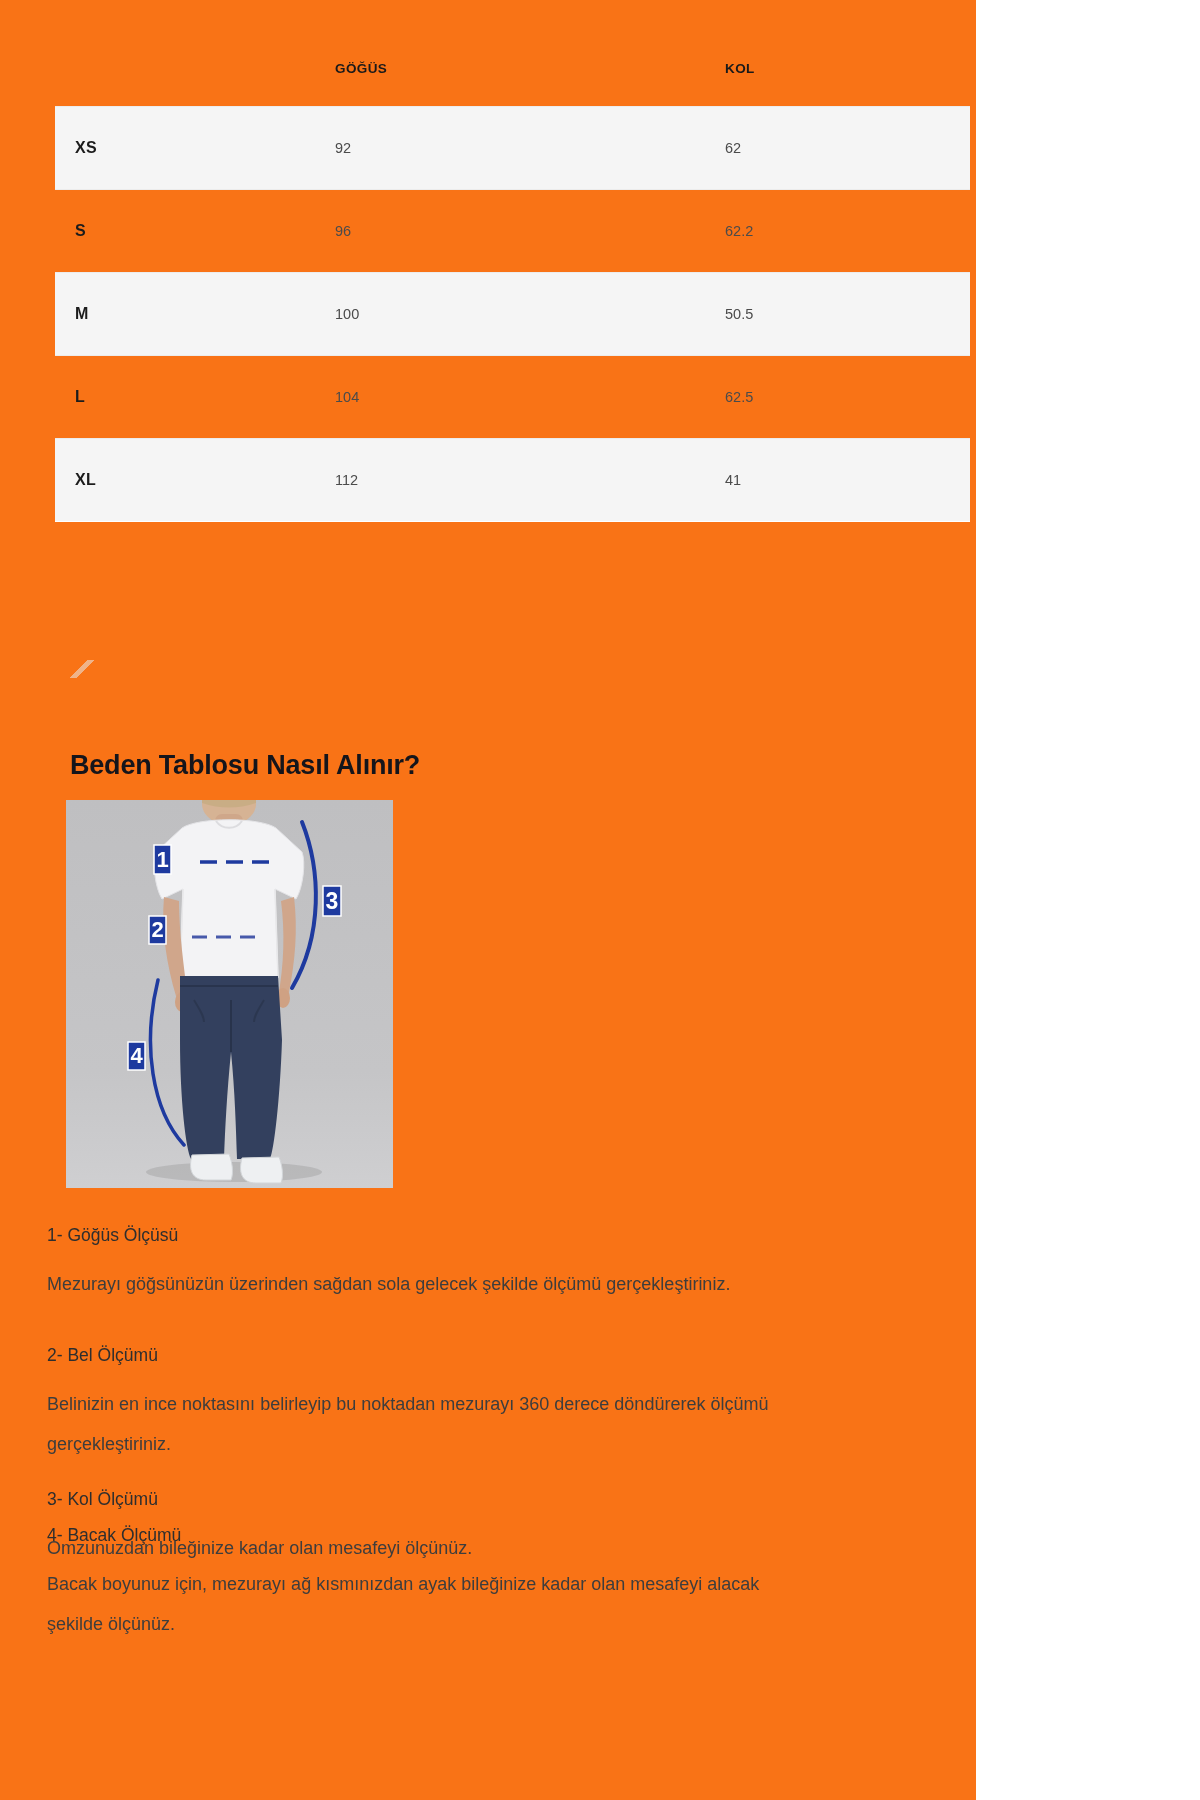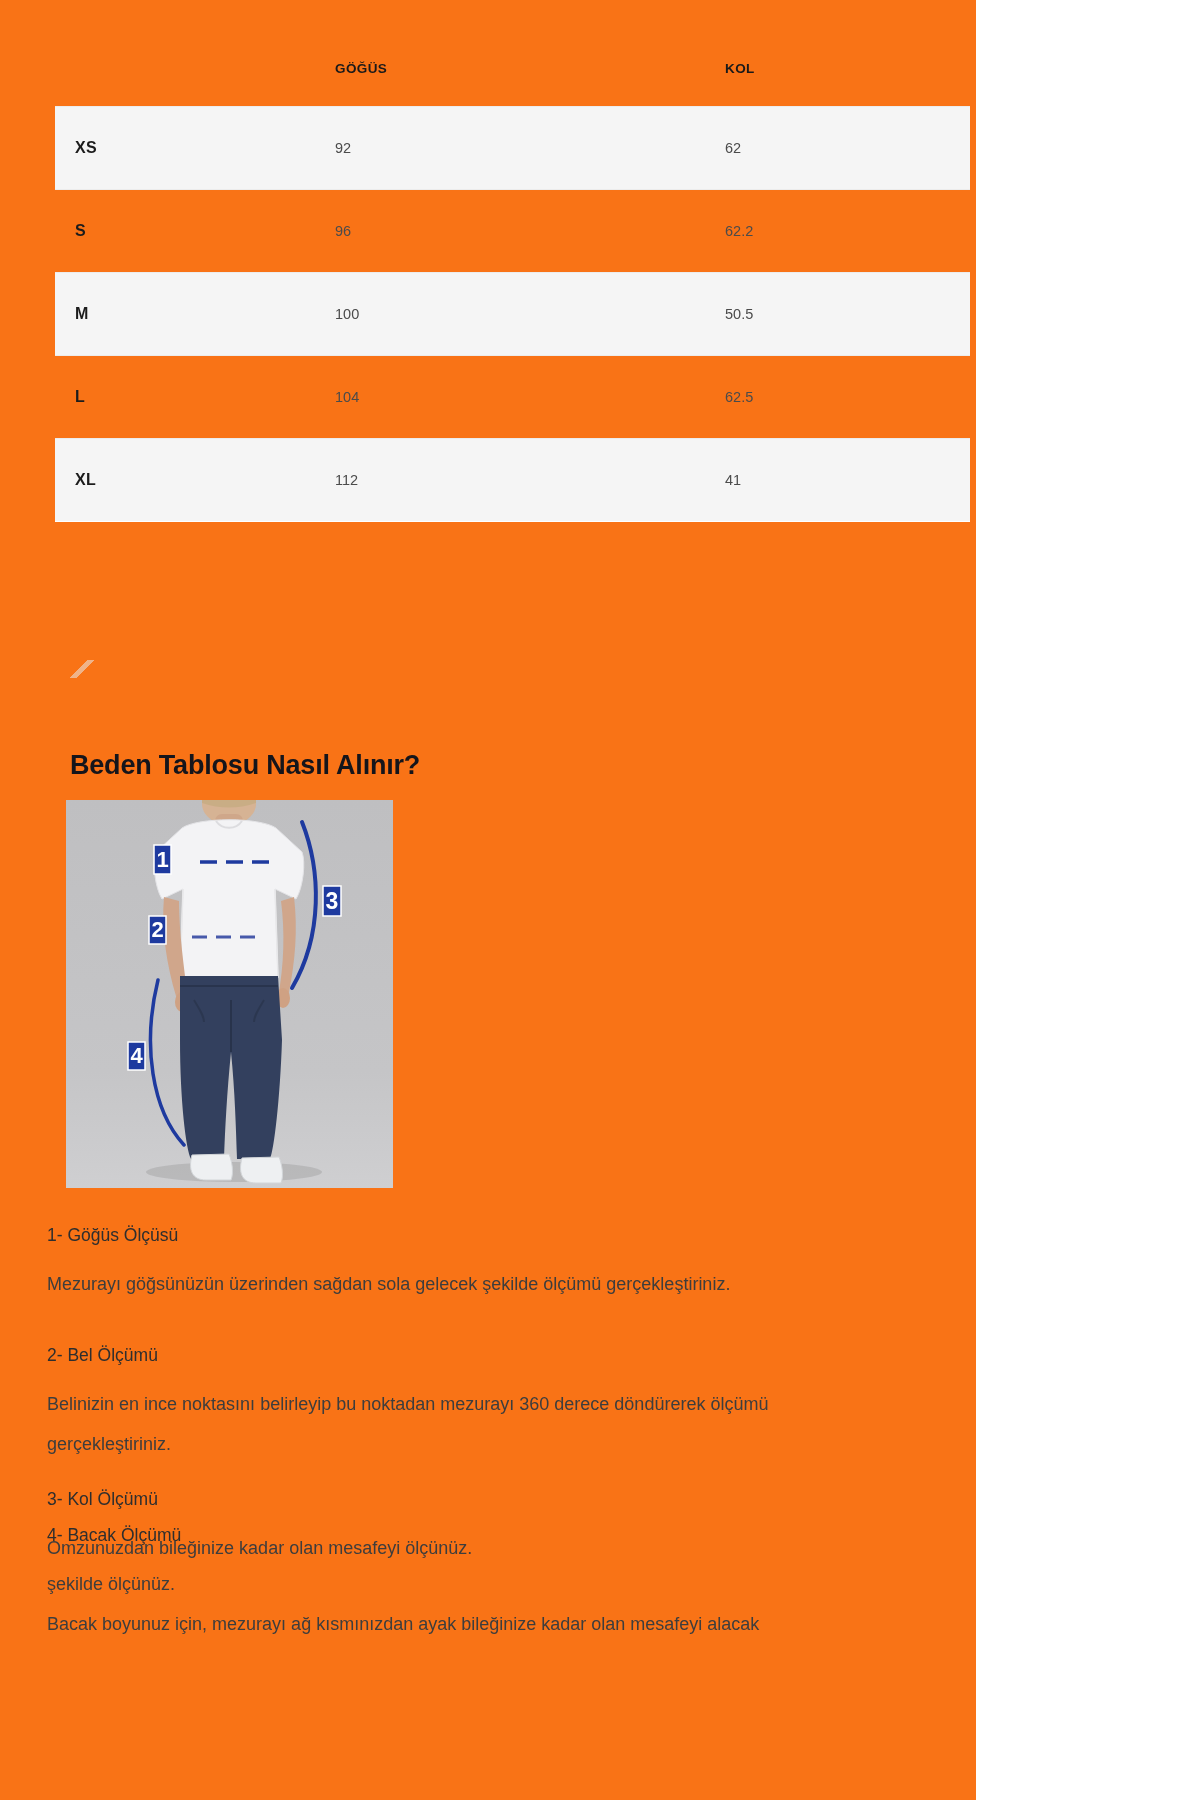--- a/index.html
+++ b/index.html
@@ -140,17 +140,17 @@
     <div class="sec-line">gerçekleştiriniz.</div>
   </div>
 
   <div class="section s3">
     <div class="sec-head">3- Kol Ölçümü</div>
     <div class="sec-line">Omzunuzdan bileğinize kadar olan mesafeyi ölçünüz.</div>
   </div>
 
   <div class="section s4">
     <div class="sec-head">4- Bacak Ölçümü</div>
+    <div class="sec-line">Bacak boyunuz için, mezurayı ağ kısmınızdan ayak bileğinize kadar olan mesafeyi alacak</div>
     <div class="sec-line">şekilde ölçünüz.</div>
-    <div class="sec-line">Bacak boyunuz için, mezurayı ağ kısmınızdan ayak bileğinize kadar olan mesafeyi alacak</div>
   </div>
 
 </div>
 
 </body></html>

